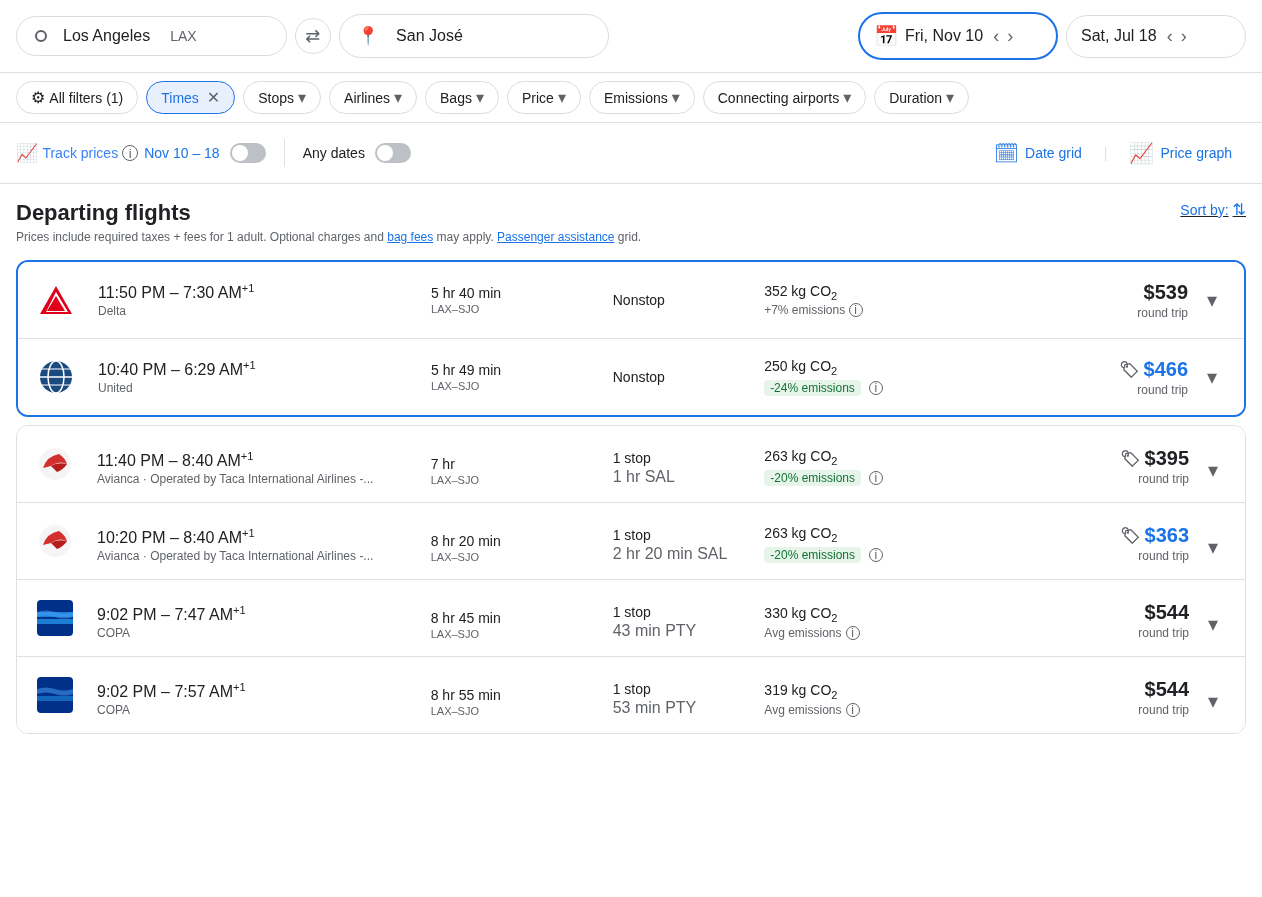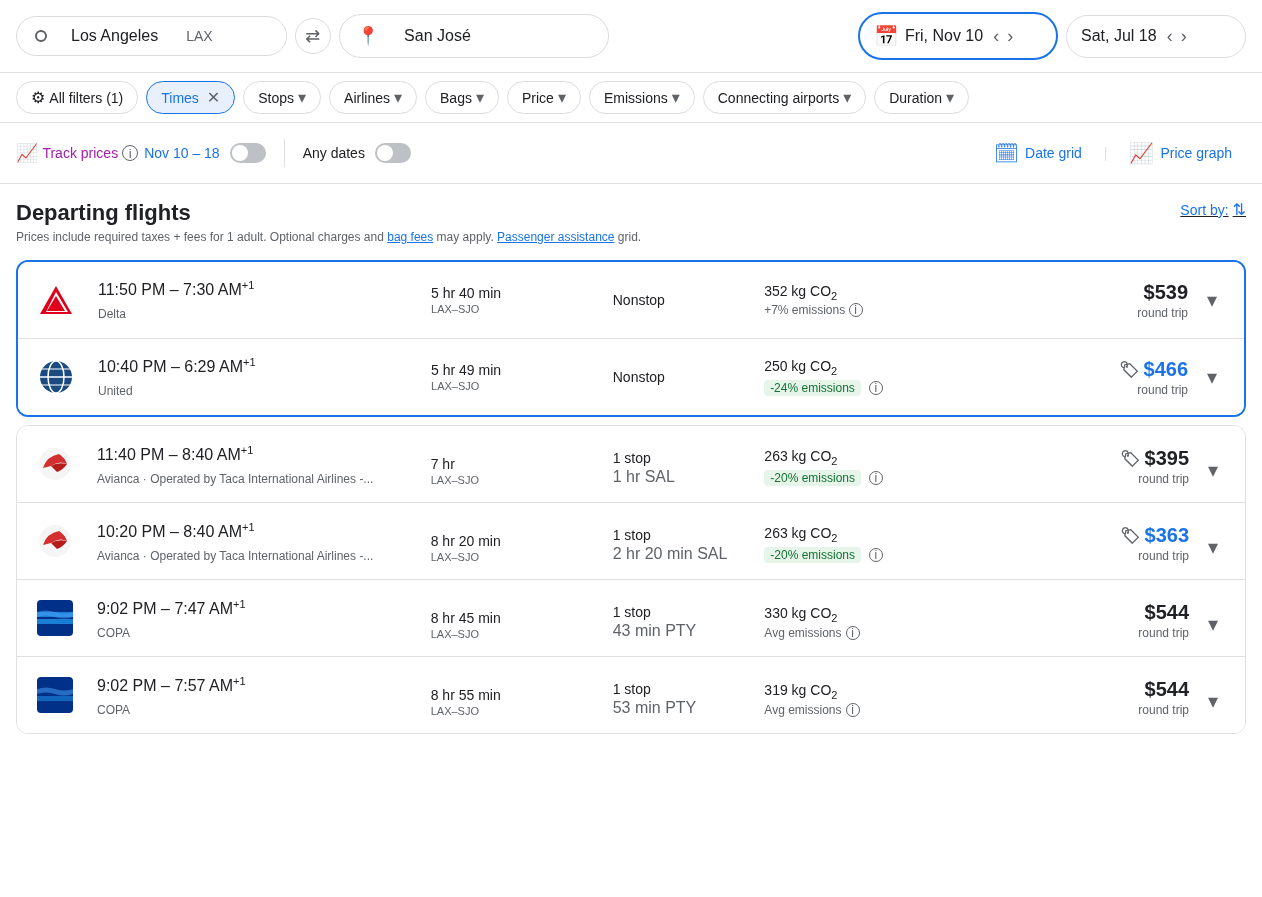--- a/index.html
+++ b/index.html
@@ -9,21 +9,21 @@
     .search-bar {
       display: flex;
       align-items: center;
       padding: 12px 16px;
       border-bottom: 1px solid #e0e0e0;
       gap: 8px;
     }
     .search-origin, .search-dest {
       display: flex;
       align-items: center;
-      gap: 24px;
+      gap: 16px;
       background: #fff;
       border: 1px solid #dadce0;
       border-radius: 24px;
       padding: 10px 18px;
       font-size: 16px;
       color: #202124;
       min-width: 180px;
       text-align: right;
     }
     .search-origin { flex: 1; }
@@ -158,21 +158,21 @@
     .airline-logo {
       width: 44px; height: 44px;
       display: flex; align-items: center; justify-content: center;
       margin-right: 20px; flex-shrink: 0;
     }
     .airline-logo svg { width: 36px; height: 36px; }
 
     .flight-times { flex: 2.2; min-width: 160px; }
     .flight-time-range { font-size: 16px; font-weight: 500; }
     .flight-time-range sup { font-size: 11px; }
-    .airline-name { font-size: 12px; color: #5f6368; margin-top: 8px; }
+    .airline-name { font-size: 12px; color: #5f6368; margin-top: 2px; }
 
     .flight-duration { flex: 1.2; min-width: 110px; }
     .duration-val { font-size: 14px; }
     .route { font-size: 11px; color: #5f6368; margin-top: 2px; }
 
     .flight-stops { flex: 1; min-width: 90px; }
     .stops-val { font-size: 14px; }
     .stop-detail { font-size: 16px; color: #5f6368; margin-top: 2px; }
 
     .flight-emissions { flex: 1.6; min-width: 140px; }
@@ -293,21 +293,21 @@
   </button>
 
   <button class="filter-btn">
     <span>Duration</span>
     <span class="chevron">▾</span>
   </button>
 </div>
 
 <div class="track-bar">
   <span style="color:#1a73e8;font-size:18px;margin-right:4px;">📈</span>
-  <span class="track-label" style="font-weight:500;color:#a21caf;">Track prices</span>
+  <span class="track-label" style="font-weight:500;color:#3b82f6;">Track prices</span>
   <span style="color:#5f6368;font-size:13px;margin-left:4px;cursor:pointer;border:1px solid #5f6368;border-radius:50%;width:16px;height:16px;display:inline-flex;align-items:center;justify-content:center;">i</span>
   <span style="color:#1a73e8;font-weight:500;margin-left:6px;">Nov 10 – 18</span>
   <label class="toggle-switch" style="margin-left:10px;">
     <input type="checkbox" style="">
     <span class="toggle-slider"></span>
   </label>
   <div class="separator-v"></div>
   <span style="font-size:14px;color:#202124;">Any dates</span>
   <label class="toggle-switch" style="margin-left:10px;">
     <input type="checkbox" style="">

